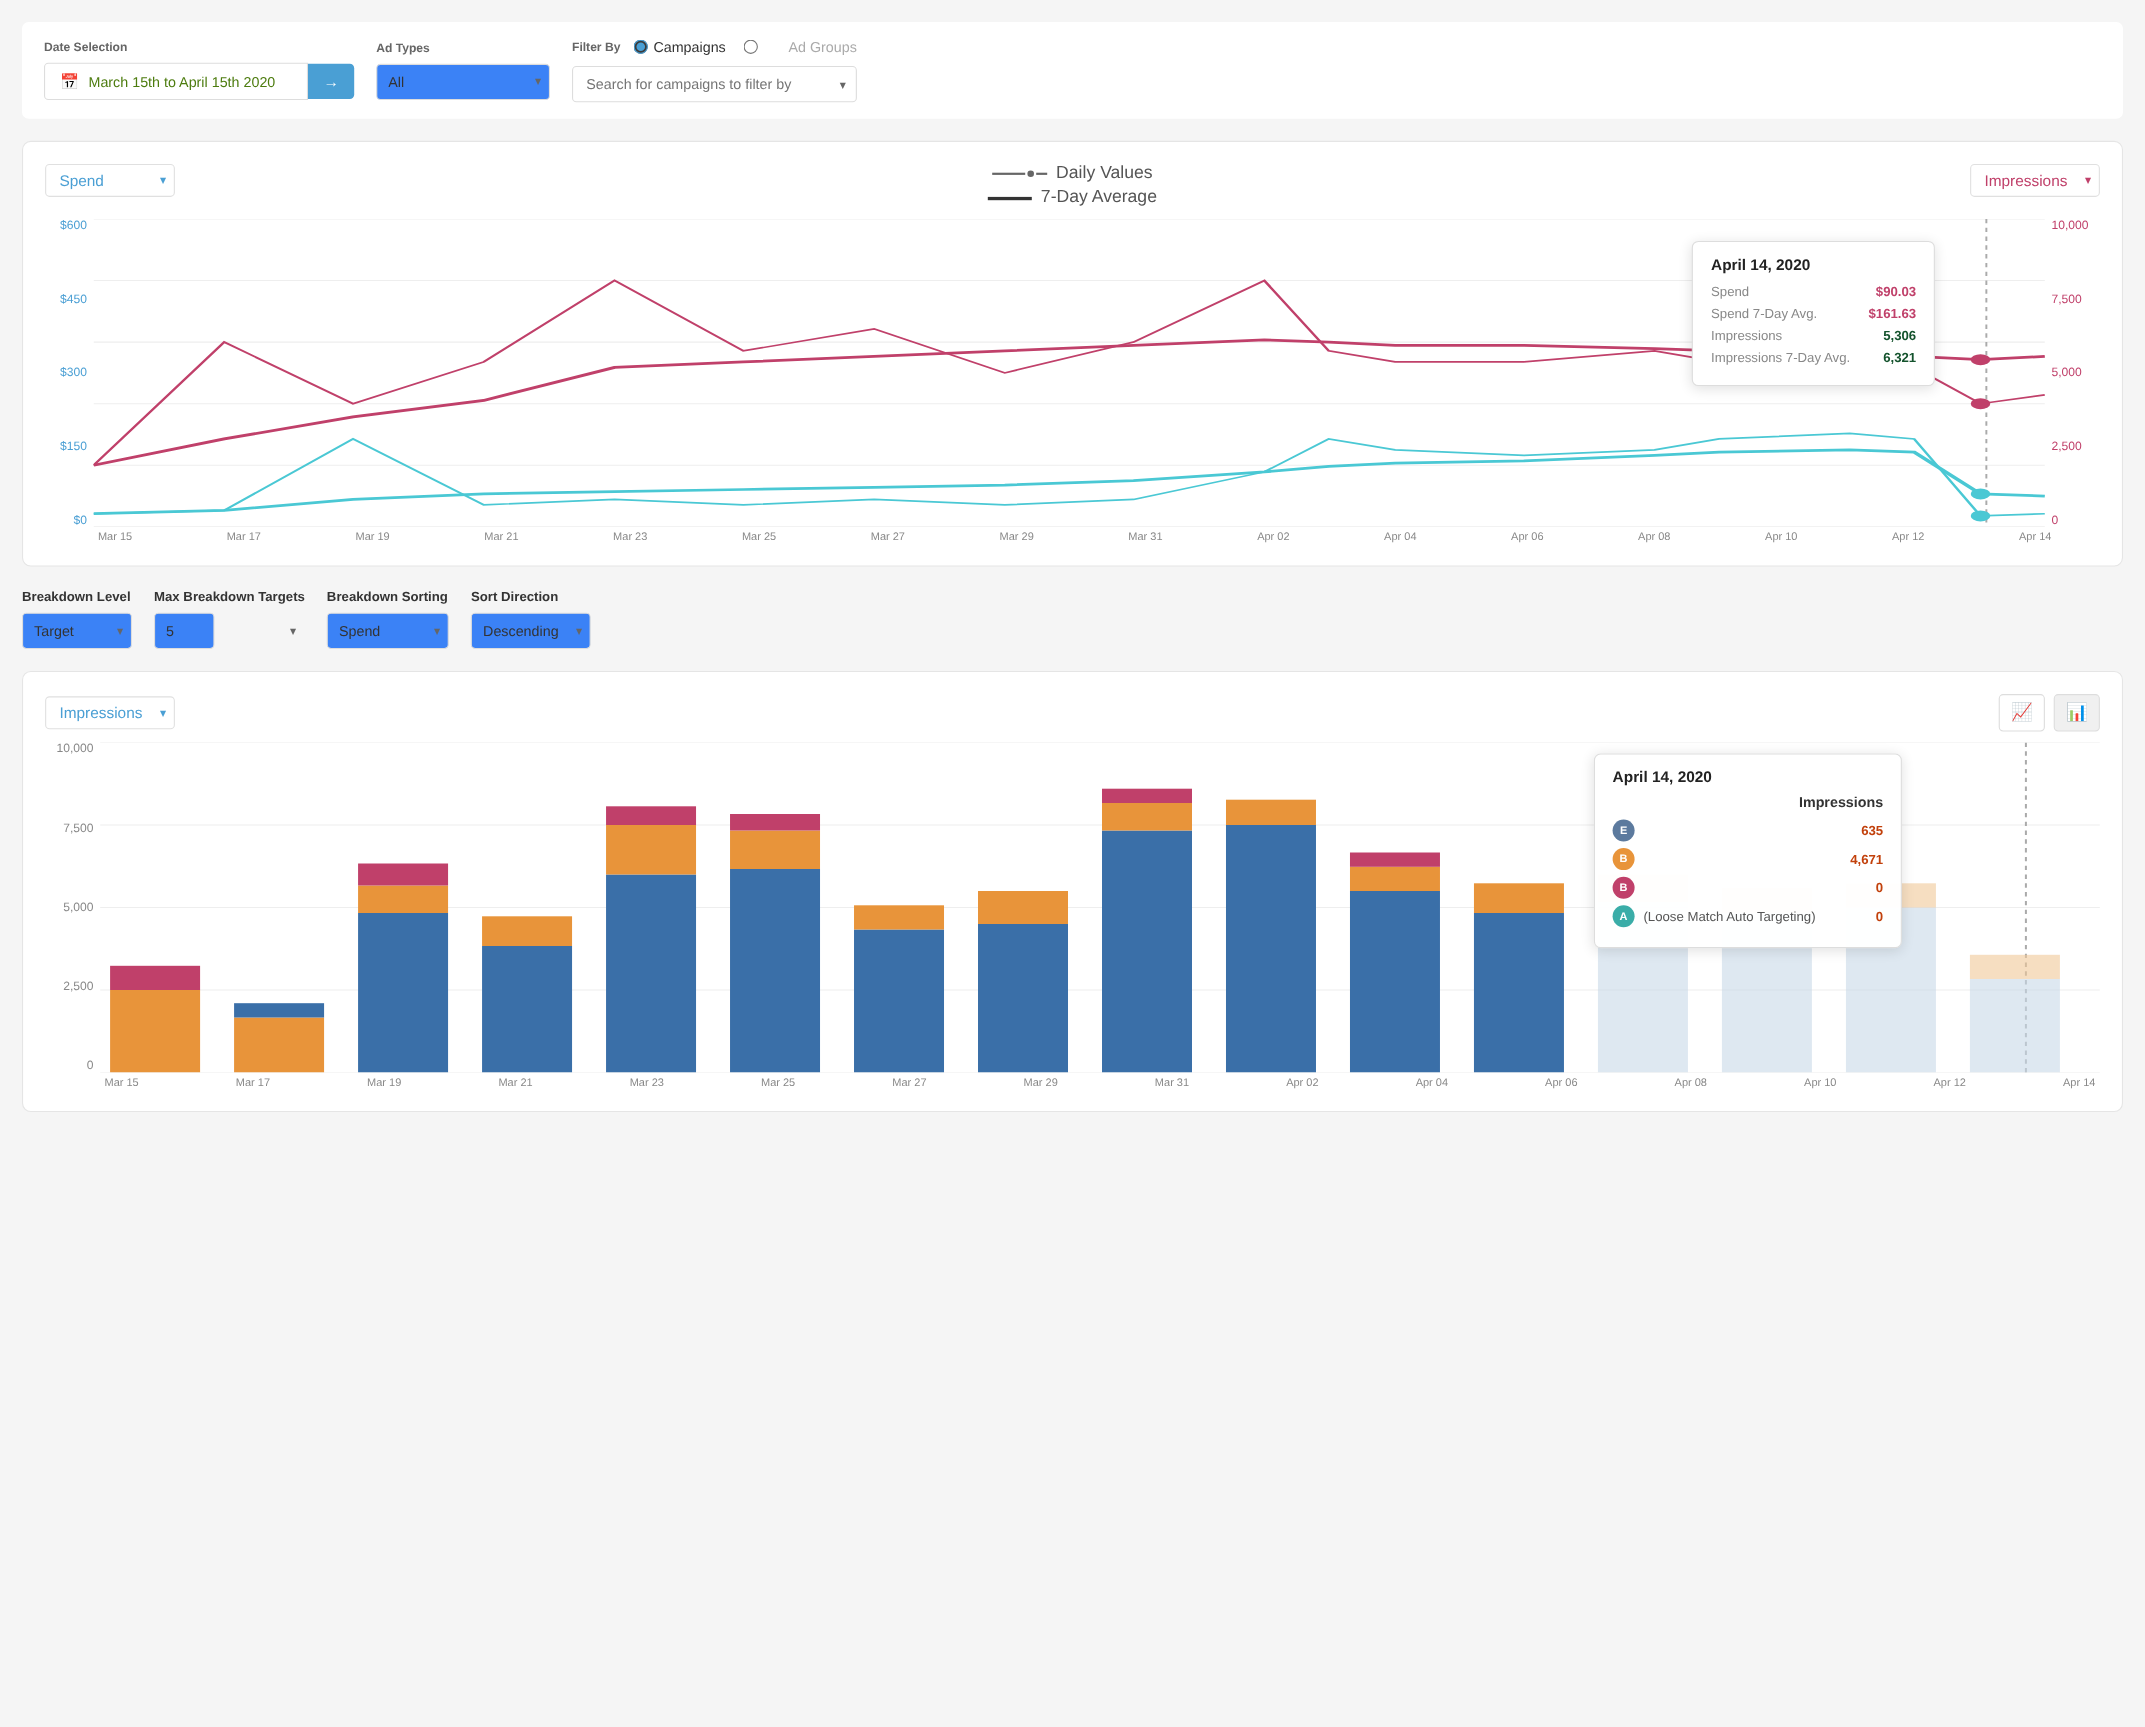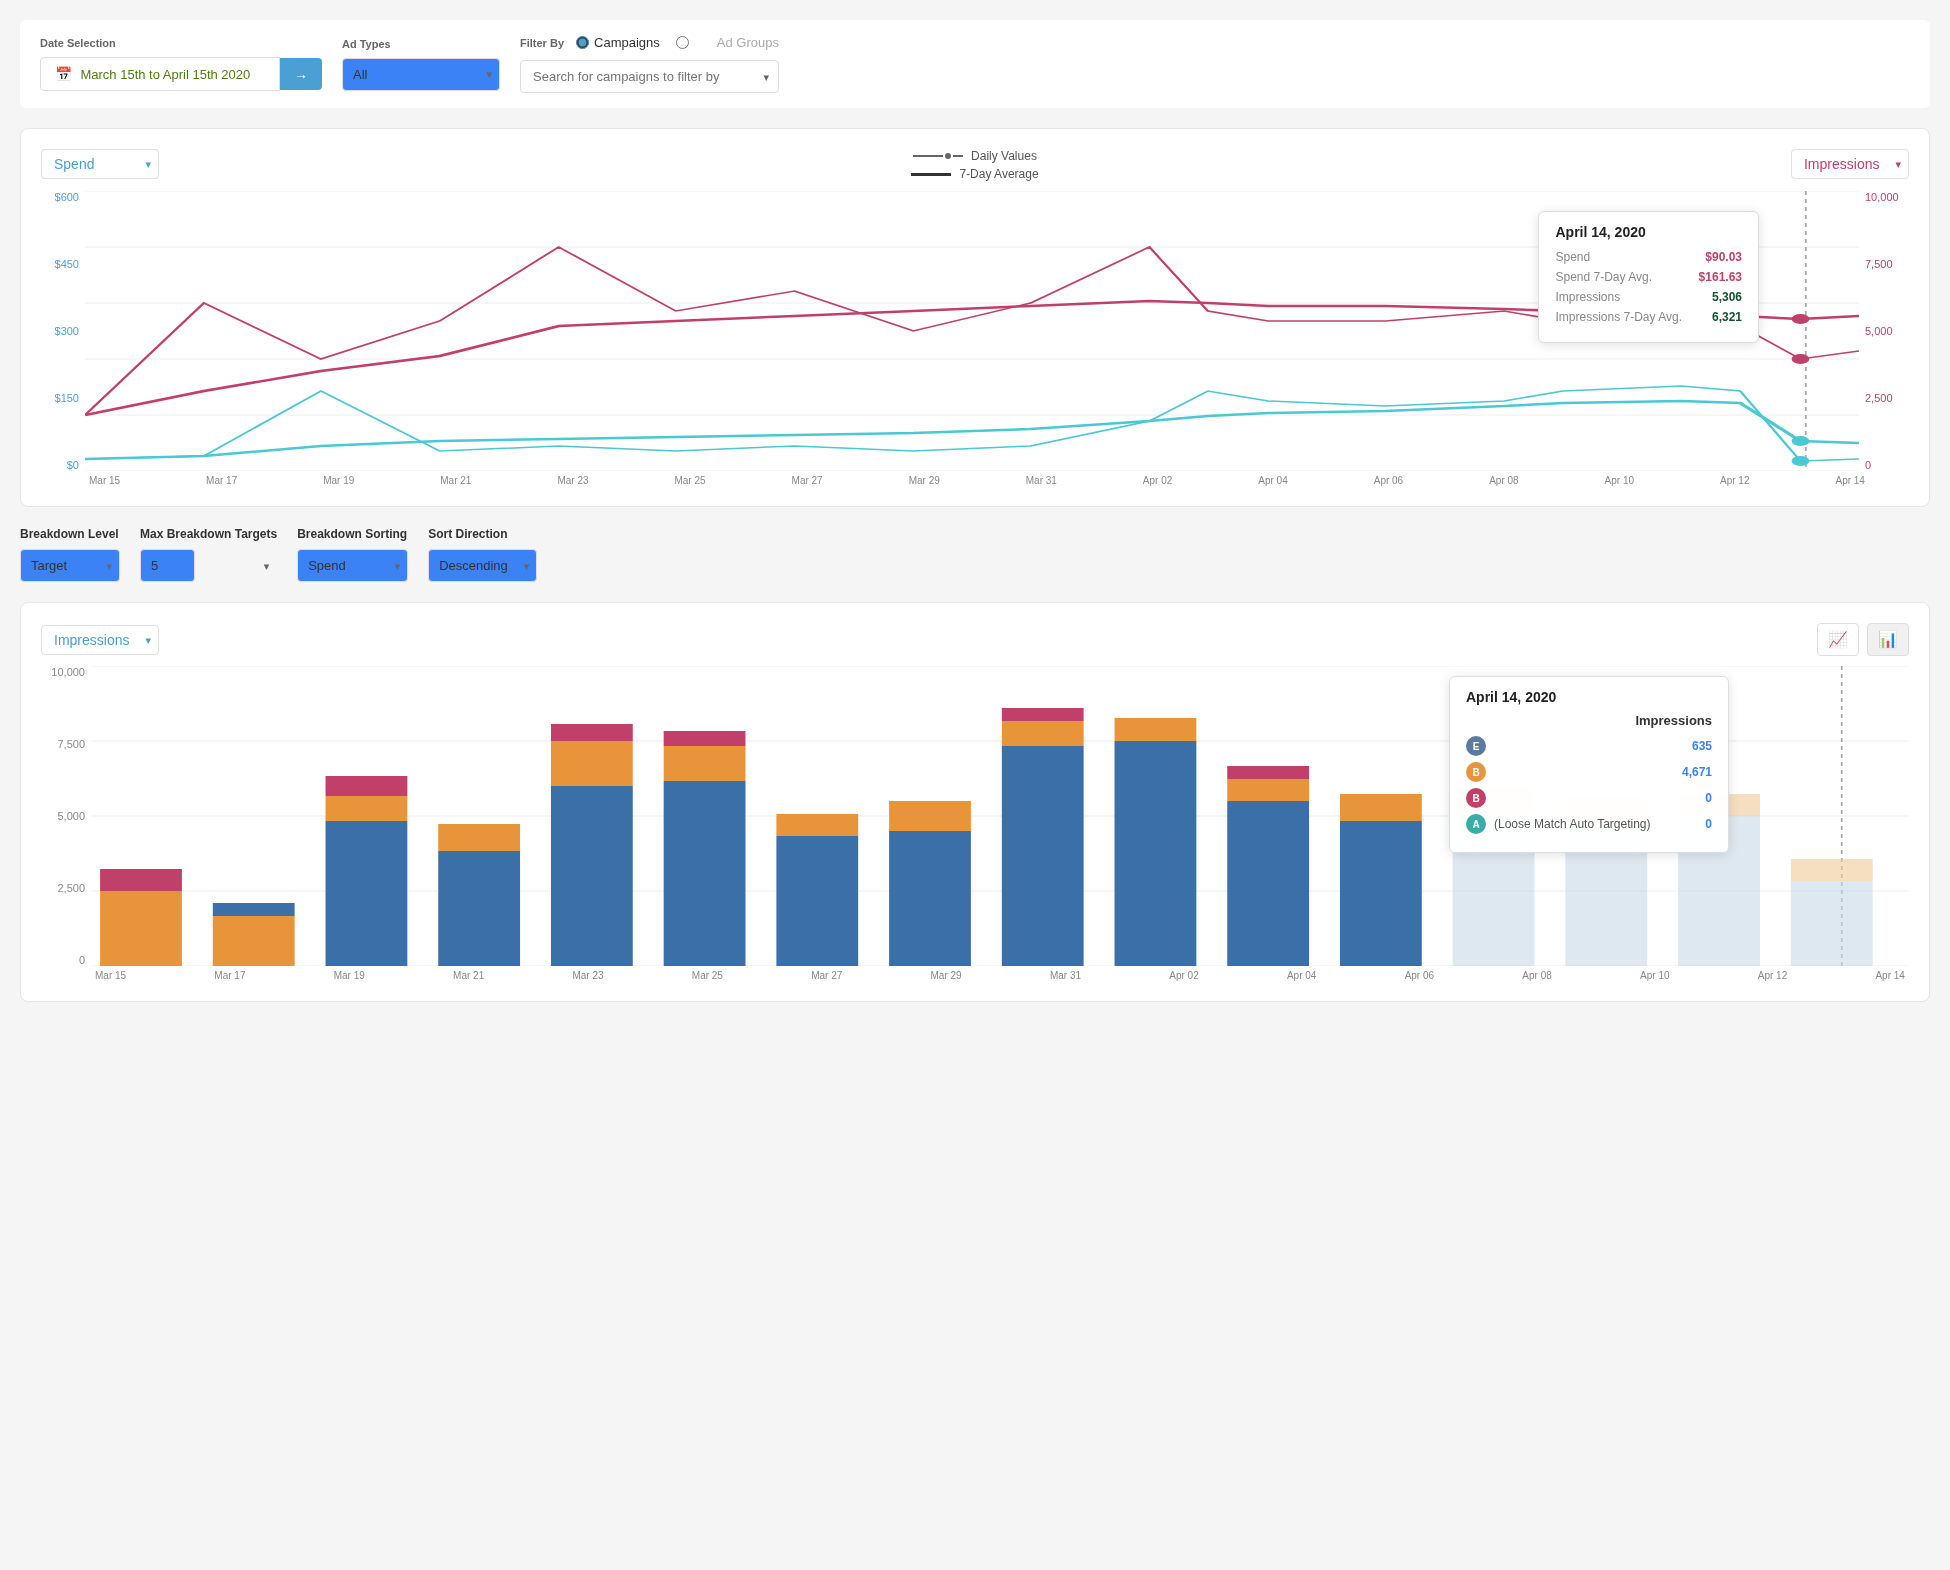--- a/index.html
+++ b/index.html
@@ -28,21 +28,21 @@
     .radio-option.active { color: #333; }
     .radio-option.inactive { color: #aaa; gap: 28px; }
 
     .search-campaigns { position: relative; flex: 1; margin-top: 4px; }
     .search-campaigns input { width: 100%; border: 1px solid #ddd; border-radius: 4px; padding: 8px 30px 8px 12px; font-size: 13px; color: #999; outline: none; }
     .search-campaigns::after { content: '▾'; position: absolute; right: 10px; top: 50%; transform: translateY(-50%); color: #666; font-size: 11px; pointer-events: none; }
 
     .chart-card { background: #fff; border-radius: 8px; padding: 20px; margin-bottom: 20px; border: 1px solid #e5e5e5; }
 
     .chart-top { display: flex; align-items: flex-start; justify-content: space-between; margin-bottom: 10px; }
-    .chart-legend { display: flex; flex-direction: column; gap: 4px; align-items: center; font-size: 12px; color: #555; text-align: right; }
+    .chart-legend { display: flex; flex-direction: column; gap: 4px; align-items: center; font-size: 16px; color: #555; text-align: right; }
     .legend-item { display: flex; align-items: center; gap: 8px; }
     .legend-dot-line { display: flex; align-items: center; gap: 2px; }
     .legend-dot { width: 6px; height: 6px; border-radius: 50%; background: #555; }
     .legend-line { width: 30px; height: 2px; background: #555; }
     .legend-bold-line { width: 30px; height: 3px; background: #333; }
 
     .metric-dropdown { border: 1px solid #e0e0e0; border-radius: 4px; padding: 6px 28px 6px 12px; font-size: 14px; color: #4a9fd4; background: #fff; appearance: none; cursor: pointer; font-weight: 500; outline: none; position: relative; }
     .metric-wrapper { position: relative; display: inline-block; }
     .metric-wrapper::after { content: '▾'; position: absolute; right: 8px; top: 50%; transform: translateY(-50%); pointer-events: none; color: #4a9fd4; font-size: 11px; }
     .metric-wrapper-right::after { color: #c0406a; }
@@ -63,21 +63,21 @@
     .bar-chart-top { display: flex; align-items: center; gap: 12px; margin-bottom: 10px; }
 
     .chart-type-btn { border: 1px solid #ddd; border-radius: 4px; padding: 6px 10px; background: #fff; cursor: pointer; color: #555; font-size: 16px; }
     .chart-type-btn.active { background: #f0f0f0; }
 
     .bar-tooltip { position: absolute; background: rgba(255,255,255,0.97); border: 1px solid #ddd; border-radius: 6px; padding: 12px 16px; box-shadow: 0 2px 12px rgba(0,0,0,0.12); min-width: 280px; right: 180px; top: 10px; }
     .bar-tooltip-date { font-weight: 700; font-size: 14px; color: #222; margin-bottom: 8px; }
     .bar-tooltip-row { display: flex; align-items: center; gap: 8px; margin-bottom: 6px; font-size: 12px; }
     .bar-tooltip-badge { width: 20px; height: 20px; border-radius: 50%; display: flex; align-items: center; justify-content: center; color: #fff; font-size: 10px; font-weight: 700; flex-shrink: 0; }
     .bar-tooltip-name { flex: 1; color: #555; }
-    .bar-tooltip-val { font-weight: 600; color: #3b82f6; min-width: 40px; text-align: right; }
+    .bar-tooltip-val { font-weight: 600; color: #c2410c; min-width: 40px; text-align: right; }
 
     .filter-by-full { display: flex; flex-direction: column; gap: 6px; }
   </style>
 </head>
 <body>
 
 <div class="top-controls">
 
   <div class="date-selection-group">
     <div class="control-label">Date Selection</div>

